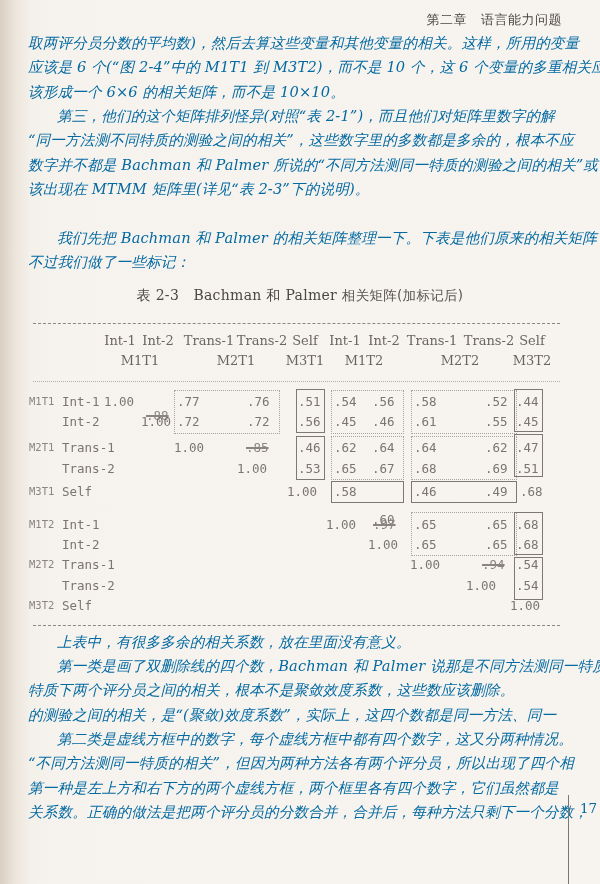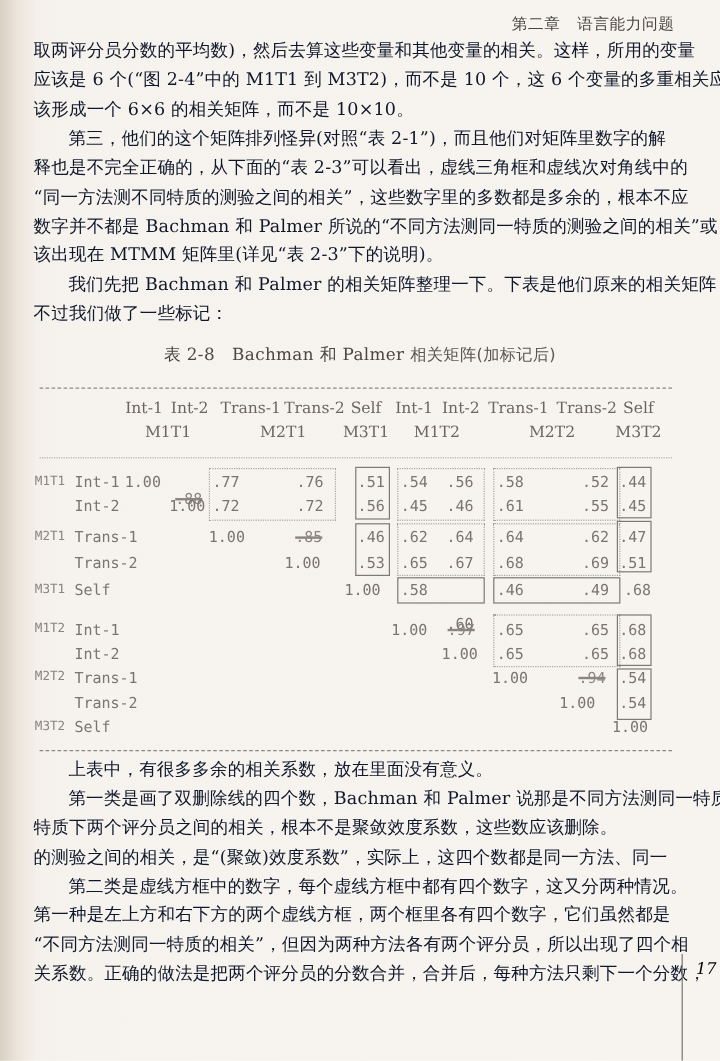--- a/index.html
+++ b/index.html
@@ -10,22 +10,22 @@
     color:#3a3633;
   }
   .running-head {
     position:absolute; top:11px; right:38px;
     font-family:"DejaVu Sans", "Liberation Sans", sans-serif;
     font-size:13px; color:#4a4541; letter-spacing:0.5px;
   }
   .running-head span + span { margin-left:14px; }
   .para {
     position:absolute; left:28px; width:540px;
-    font-size:14.6px; line-height:24.3px; color:#0f172a;
-    letter-spacing:0.15px; text-align:justify;
+    font-size:14.6px; line-height:24.3px; color:#0369a1;
+    letter-spacing:0.15px; text-align:justify;font-style:italic;
   }
   .para .line { display:block; white-space:nowrap; }
   .para .indent { padding-left:29px; }
   .caption {
     position:absolute; top:287px; left:0; width:600px; text-align:center;
     font-size:14px; color:#4b4643; letter-spacing:0.3px;
   }
   .caption .cap-tail { font-family:"DejaVu Sans","Liberation Sans",sans-serif; font-size:13.5px; color:#5a5552; }
   .rule-dash { position:absolute; left:33px; width:527px; height:0; border-top:1.3px dashed #8c8782; }
   .rule-dot  { position:absolute; left:33px; width:527px; height:0; border-top:1px dotted #b0aba6; }
@@ -39,50 +39,49 @@
   }
   .rlabel {
     position:absolute; font-family:"DejaVu Sans Mono","Liberation Mono",monospace;
     font-size:12.5px; color:#7a7572; white-space:nowrap;
   }
   .rlabel.grp { font-size:10.5px; color:#8a8582; }
   .strike { text-decoration:line-through; text-decoration-thickness:1.5px; color:#8a8582; }
   .box-solid { position:absolute; border:1.3px solid #7d7874; }
   .box-dot { position:absolute; border:1px dotted #a8a39e; }
   .page-num {
-    position:absolute; top:800px; left:580px; font-size:13.5px; color:#000000;font-style:italic;
+    position:absolute; top:800px; left:580px; font-size:13.5px; color:#0369a1;
   }
   .page-bar { position:absolute; left:568px; top:795px; width:1.2px; height:89px; background:#777; }
 </style>
 </head>
 <body>
 
 <div class="running-head">
   <span>第二章</span><span>语言能力问题</span>
 </div>
 
 <div class="para" style="top:31px;">
   <span class="line">取两评分员分数的平均数)，然后去算这些变量和其他变量的相关。这样，所用的变量</span>
   <span class="line">应该是 6 个(“图 2-4”中的 M1T1 到 M3T2)，而不是 10 个，这 6 个变量的多重相关应</span>
   <span class="line">该形成一个 6×6 的相关矩阵，而不是 10×10。</span>
 </div>
 <div class="para" style="top:104px;">
   <span class="line indent">第三，他们的这个矩阵排列怪异(对照“表 2-1”)，而且他们对矩阵里数字的解</span>
-  <span class="line">释也是不完全正确的，从下面的“表 2-3”可以看出，虚线三角框和虚线次对角线中的</span>
   <span class="line">“同一方法测不同特质的测验之间的相关”，这些数字里的多数都是多余的，根本不应</span>
   <span class="line">数字并不都是 Bachman 和 Palmer 所说的“不同方法测同一特质的测验之间的相关”或</span>
   <span class="line">该出现在 MTMM 矩阵里(详见“表 2-3”下的说明)。</span>
 </div>
 <div class="para" style="top:226px;">
   <span class="line indent">我们先把 Bachman 和 Palmer 的相关矩阵整理一下。下表是他们原来的相关矩阵，</span>
   <span class="line">不过我们做了一些标记：</span>
 </div>
 
 <div class="caption">
-  <span>表 2-8</span>&nbsp;&nbsp;
+  <span>表 2-3</span>&nbsp;&nbsp;
   <span>Bachman 和 Palmer</span>
   <span class="cap-tail">相关矩阵(加标记后)</span>
 </div>
 
 <div class="rule-dash" style="top:323px;"></div>
 
 <div>
   <span class="hdr" style="left:120px; top:333px;">Int-1</span>
   <span class="hdr" style="left:158px; top:333px;">Int-2</span>
   <span class="hdr" style="left:209px; top:333px;">Trans-1</span>
@@ -232,19 +231,19 @@
 <div class="para" style="top:630px;">
   <span class="line indent">上表中，有很多多余的相关系数，放在里面没有意义。</span>
 </div>
 <div class="para" style="top:654px;">
   <span class="line indent">第一类是画了双删除线的四个数，Bachman 和 Palmer 说那是不同方法测同一特质</span>
   <span class="line">特质下两个评分员之间的相关，根本不是聚敛效度系数，这些数应该删除。</span>
   <span class="line">的测验之间的相关，是“(聚敛)效度系数”，实际上，这四个数都是同一方法、同一</span>
 </div>
 <div class="para" style="top:727px;">
   <span class="line indent">第二类是虚线方框中的数字，每个虚线方框中都有四个数字，这又分两种情况。</span>
+  <span class="line">“不同方法测同一特质的相关”，但因为两种方法各有两个评分员，所以出现了四个相</span>
   <span class="line">第一种是左上方和右下方的两个虚线方框，两个框里各有四个数字，它们虽然都是</span>
-  <span class="line">“不同方法测同一特质的相关”，但因为两种方法各有两个评分员，所以出现了四个相</span>
   <span class="line">关系数。正确的做法是把两个评分员的分数合并，合并后，每种方法只剩下一个分数，</span>
 </div>
 
 <div class="page-bar"></div>
 <div class="page-num">17</div>
 
 </body></html>

